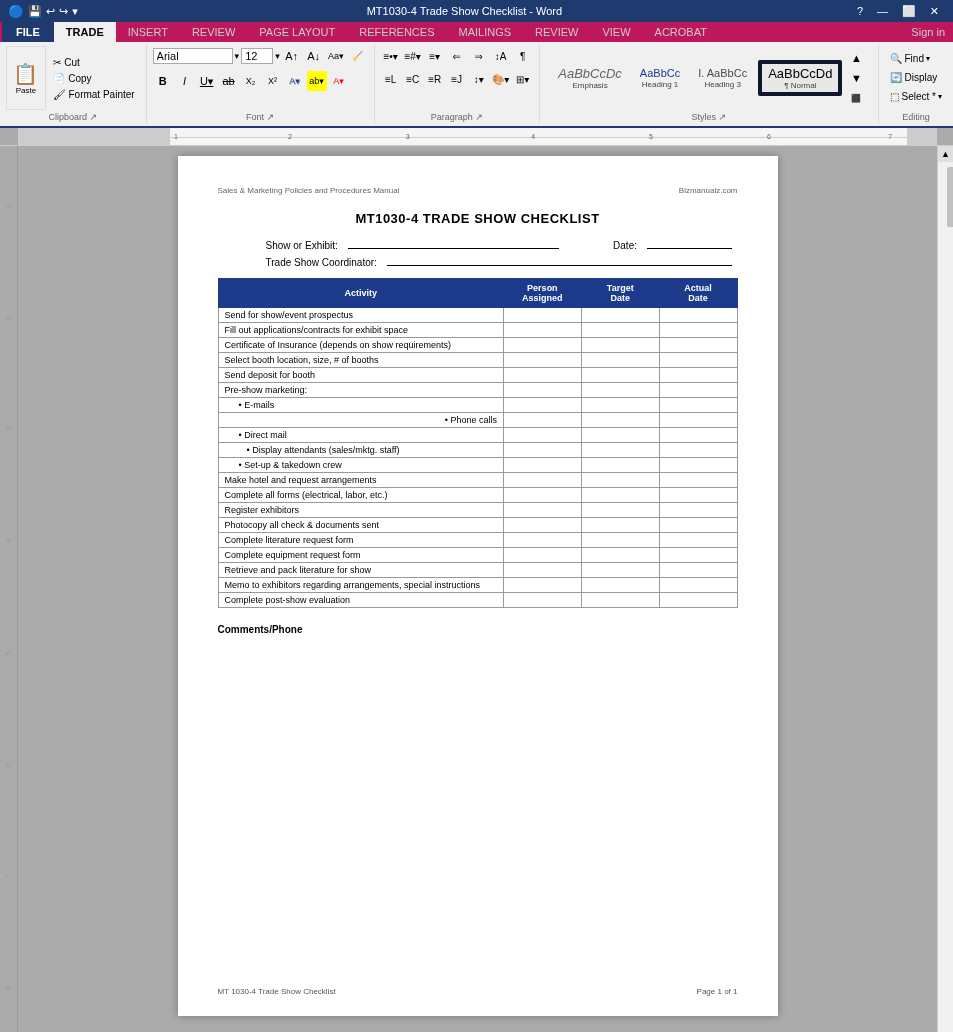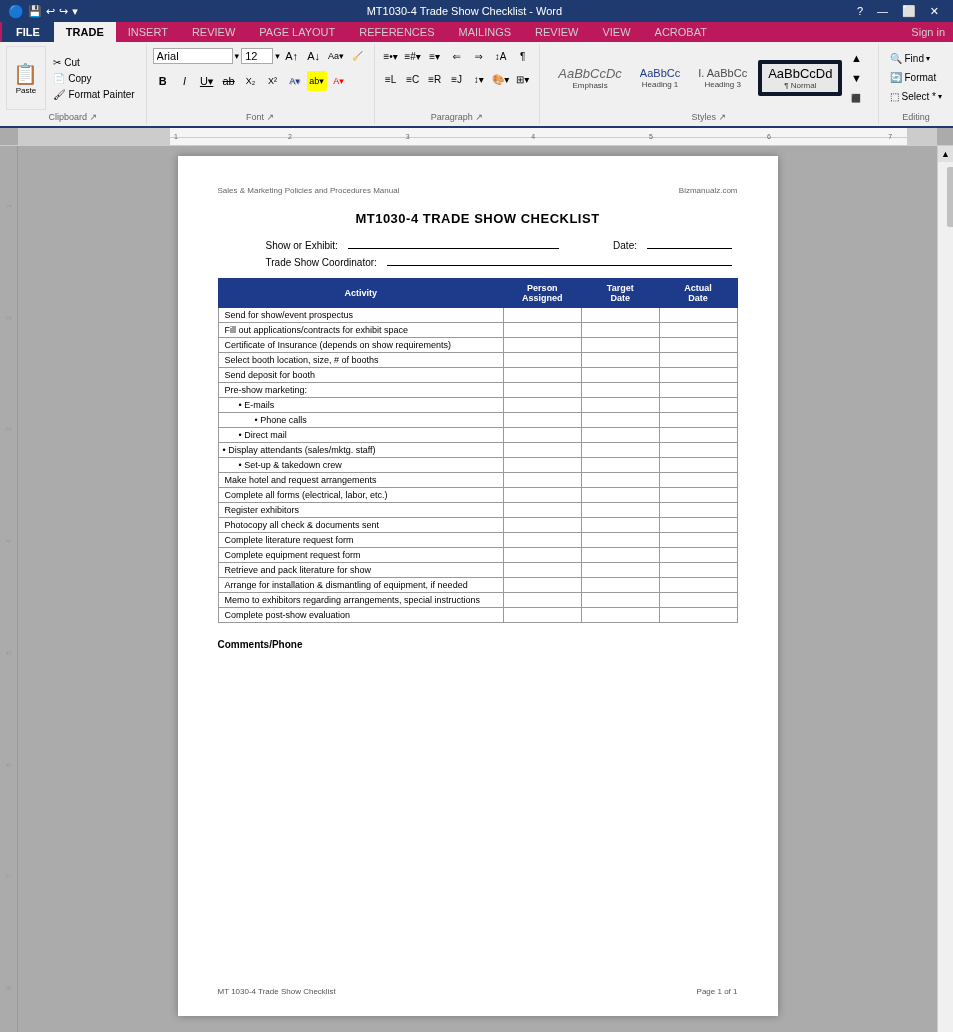--- a/index.html
+++ b/index.html
@@ -288,21 +288,21 @@
 
   <div class="ribbon-group" style="border-right:none;">
     <div style="display:flex;flex-direction:column;gap:2px;padding:4px 0;">
       <div class="editing-btn">
         <span>🔍</span>
         <span>Find</span>
         <span style="font-size:8px;">▾</span>
       </div>
       <div class="editing-btn">
         <span>🔄</span>
-        <span>Format</span>
+        <span>Display</span>
       </div>
       <div class="editing-btn">
         <span>⬚</span>
         <span>Select *</span>
         <span style="font-size:8px;">▾</span>
       </div>
     </div>
     <div class="ribbon-group-label">Editing</div>
   </div>
 </div>
@@ -405,33 +405,33 @@
               <td class="data-col">&nbsp;</td>
               <td class="data-col">&nbsp;</td>
             </tr>
             <tr>
               <td class="activity-col" style="padding-left: 20px;">• E-mails</td>
               <td class="data-col">&nbsp;</td>
               <td class="data-col">&nbsp;</td>
               <td class="data-col">&nbsp;</td>
             </tr>
             <tr>
-              <td class="activity-col" style="padding-left: 36px;">• Phone calls</td>
+              <td class="activity-col" style="padding-left: 36px; text-align: right;">• Phone calls</td>
               <td class="data-col">&nbsp;</td>
               <td class="data-col">&nbsp;</td>
               <td class="data-col">&nbsp;</td>
             </tr>
             <tr>
               <td class="activity-col" style="padding-left: 20px;">• Direct mail</td>
               <td class="data-col">&nbsp;</td>
               <td class="data-col">&nbsp;</td>
               <td class="data-col">&nbsp;</td>
             </tr>
             <tr>
-              <td class="activity-col" style="padding-left: 4px;">• Display attendants (sales/mktg. staff)</td>
+              <td class="activity-col" style="padding-left: 28px;">• Display attendants (sales/mktg. staff)</td>
               <td class="data-col">&nbsp;</td>
               <td class="data-col">&nbsp;</td>
               <td class="data-col">&nbsp;</td>
             </tr>
             <tr>
               <td class="activity-col" style="padding-left: 20px;">• Set-up &amp; takedown crew</td>
               <td class="data-col">&nbsp;</td>
               <td class="data-col">&nbsp;</td>
               <td class="data-col">&nbsp;</td>
             </tr>
@@ -466,26 +466,20 @@
               <td class="data-col">&nbsp;</td>
             </tr>
             <tr>
               <td class="activity-col">Complete equipment request form</td>
               <td class="data-col">&nbsp;</td>
               <td class="data-col">&nbsp;</td>
               <td class="data-col">&nbsp;</td>
             </tr>
             <tr>
               <td class="activity-col">Retrieve and pack literature for show</td>
-              <td class="data-col">&nbsp;</td>
-              <td class="data-col">&nbsp;</td>
-              <td class="data-col">&nbsp;</td>
-            </tr>
-            <tr>
-              <td class="activity-col">Arrange for installation &amp; dismantling of equipment, if needed</td>
               <td class="data-col">&nbsp;</td>
               <td class="data-col">&nbsp;</td>
               <td class="data-col">&nbsp;</td>
             </tr>
             <tr>
               <td class="activity-col">Memo to exhibitors regarding arrangements, special instructions</td>
               <td class="data-col">&nbsp;</td>
               <td class="data-col">&nbsp;</td>
               <td class="data-col">&nbsp;</td>
             </tr>

